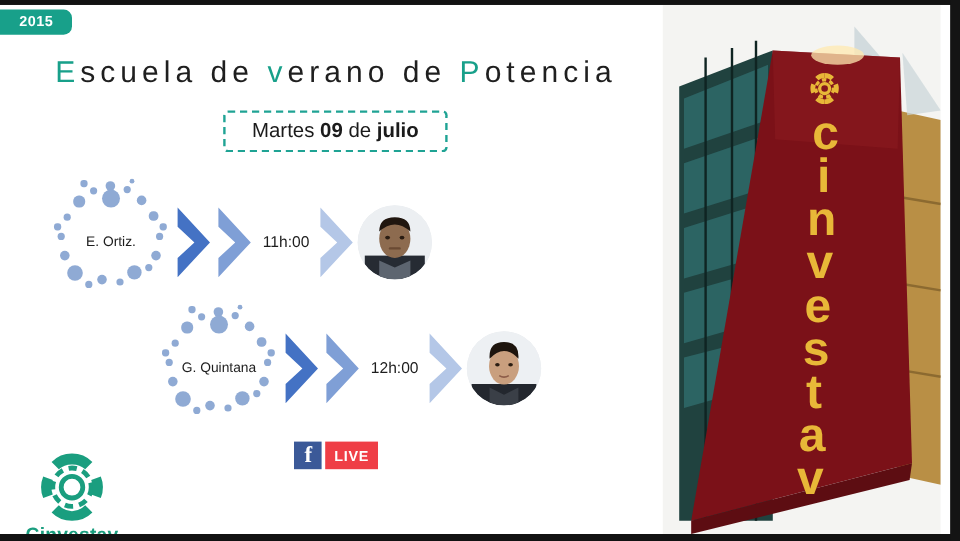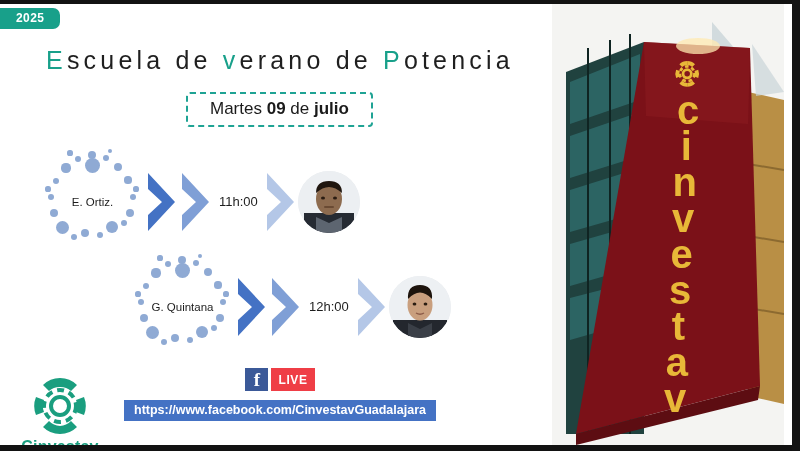--- a/index.html
+++ b/index.html
@@ -196,21 +196,21 @@
 <body>
 
 <div id="slide">
 
   <div class="lb-top"></div>
   <div class="lb-bottom"></div>
   <div class="lb-right"></div>
 
   <div class="canvas">
 
-    <div class="year-badge">2025</div>
+    <div class="year-badge">2015</div>
 
     <div class="title" id="title-host"><span class="tl">E</span><span>scuela de </span><span class="tl">v</span><span>erano de </span><span class="tl">P</span><span>otencia</span></div>
 
     <div class="date-box">
       <span>Martes</span>
       <b>09</b>
       <span>de</span>
       <b>julio</b>
     </div>
 
@@ -346,23 +346,20 @@
           </svg>
         </div>
       </div>
     </div>
 
     <div class="fb-row">
       <div class="fb-icon">f</div>
       <div class="live-badge">LIVE</div>
     </div>
 
-    <div class="fb-url">
-      <span>https://www.facebook.com/CinvestavGuadalajara</span>
-    </div>
 
 
     <div class="logo">
       <div class="emblem">
         <svg width="66" height="62" viewBox="0 0 66 62">
           <g fill="none" stroke="#1a9e7f" stroke-width="4">
             <circle cx="33" cy="30" r="9"></circle>
             <circle cx="33" cy="30" r="16" stroke-dasharray="7 5"></circle>
           </g>
           <g fill="#1a9e7f">

